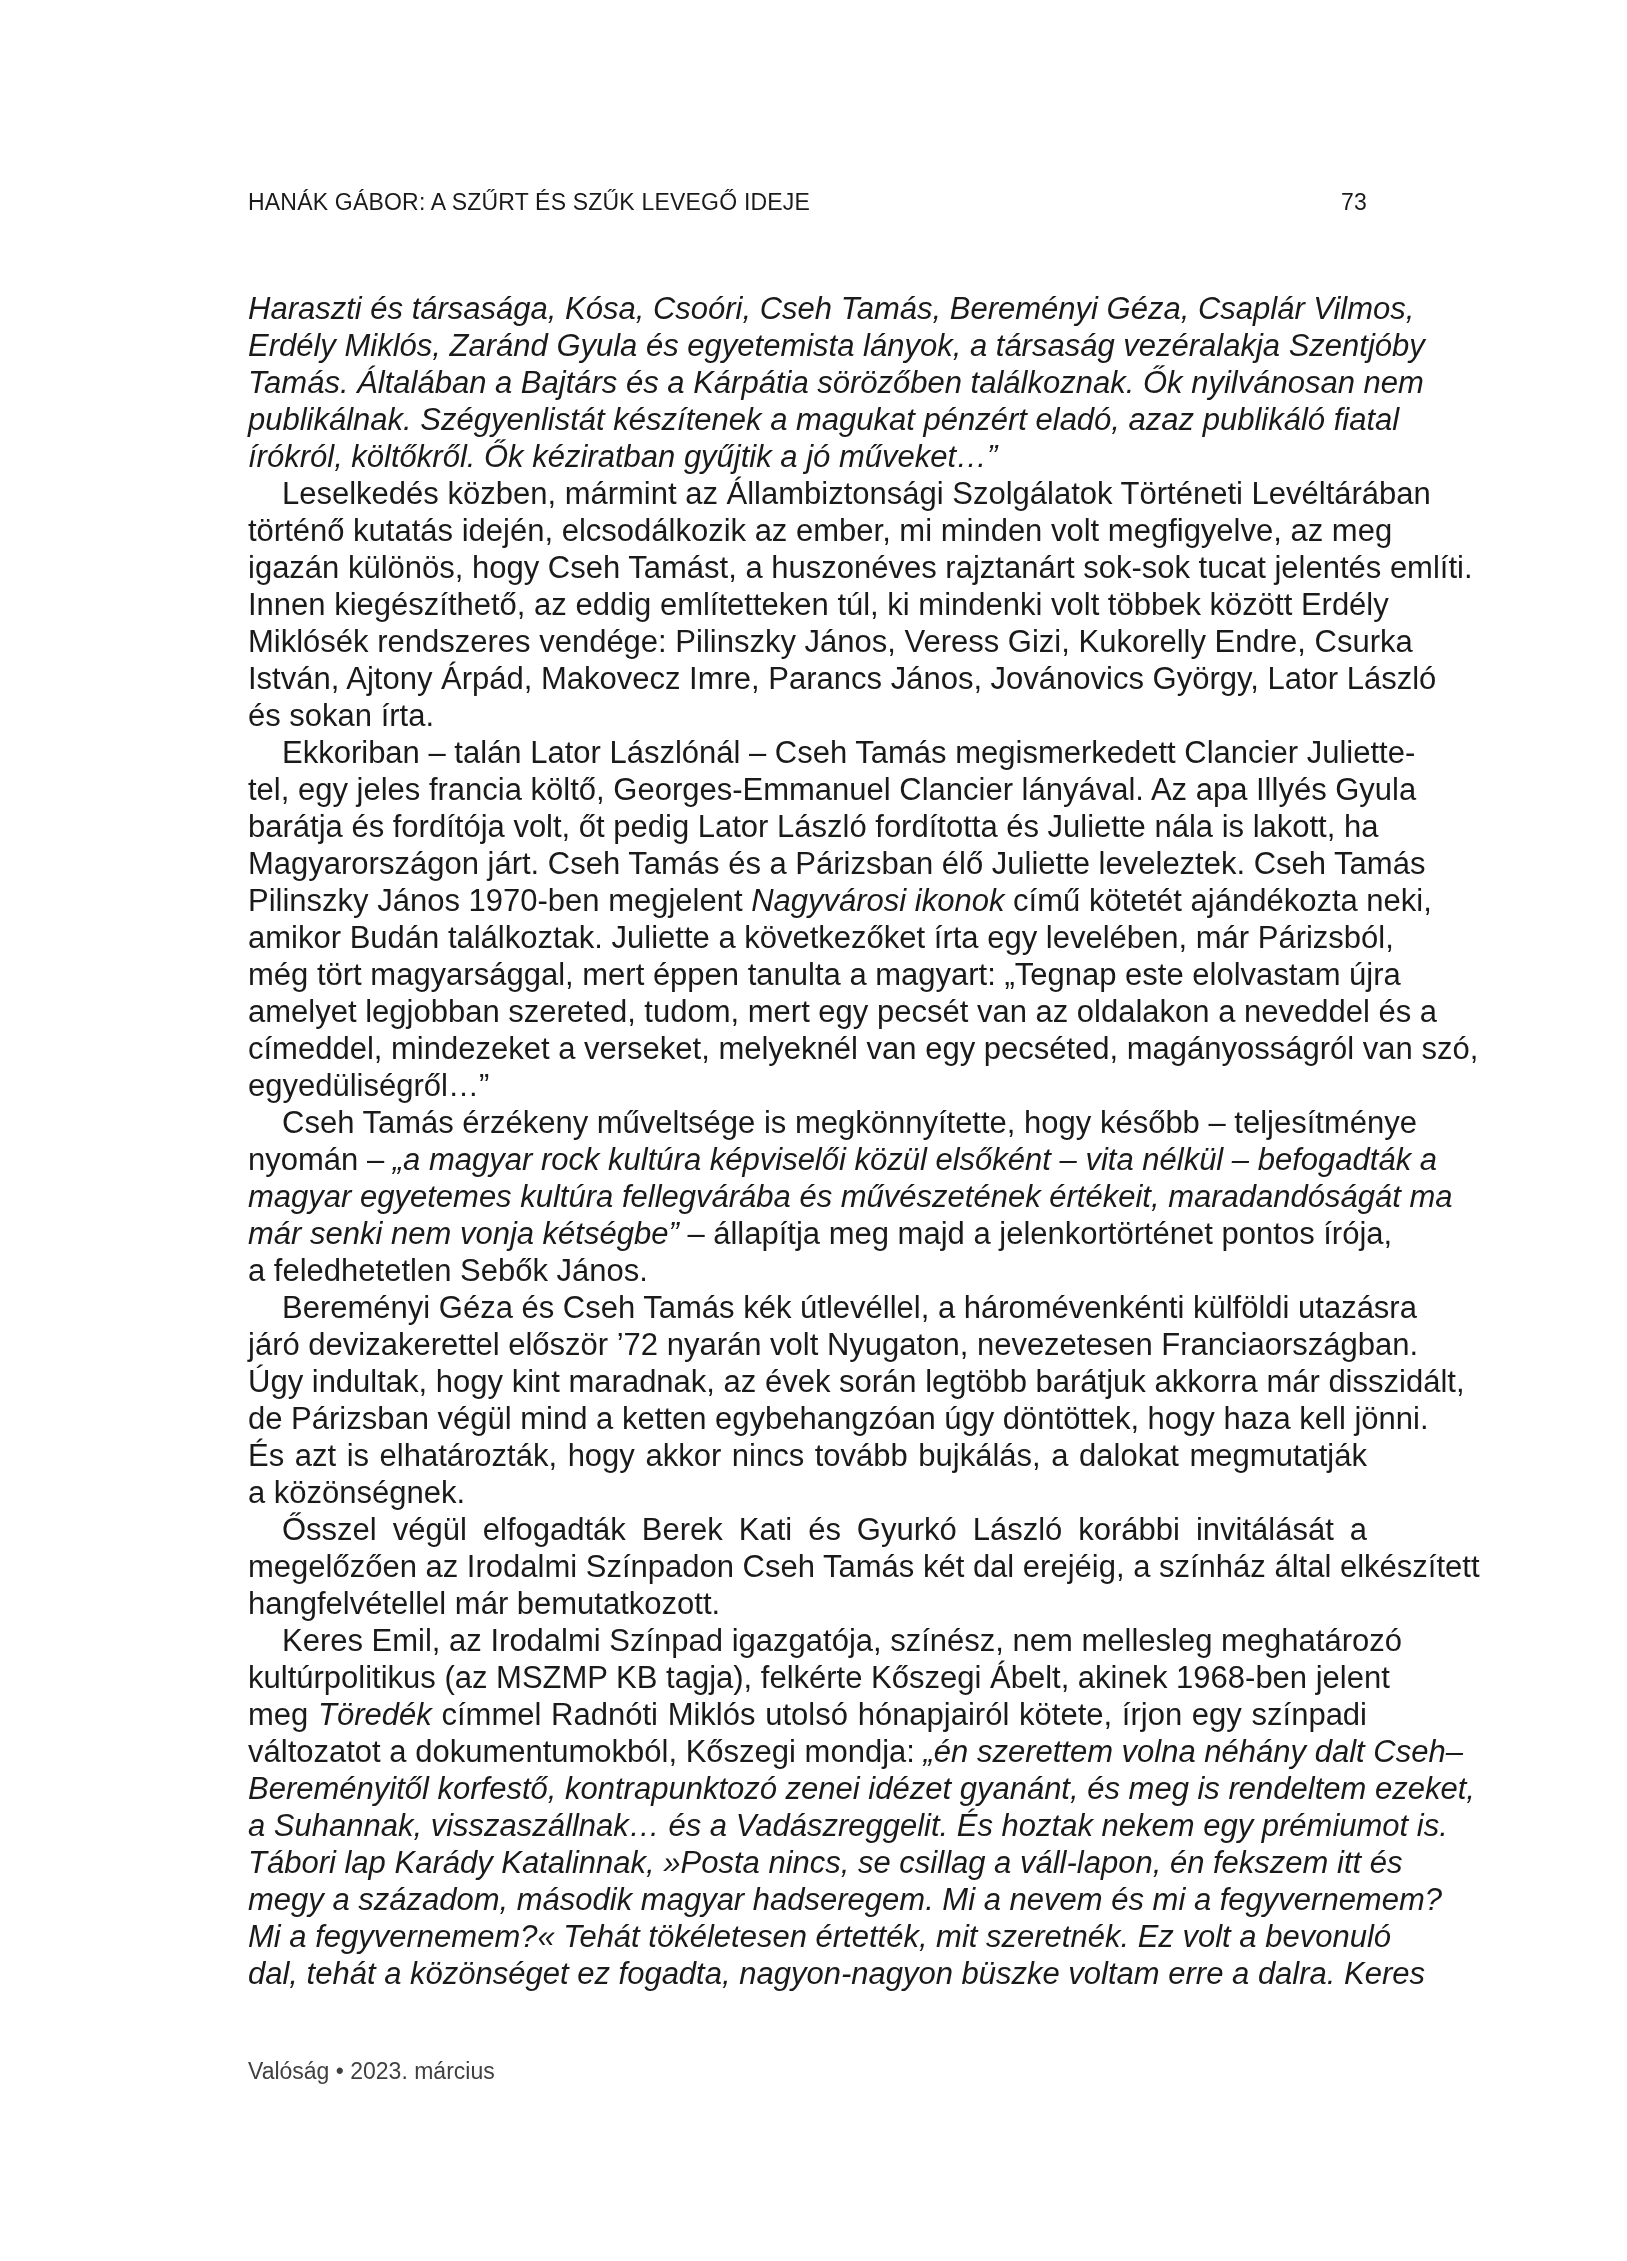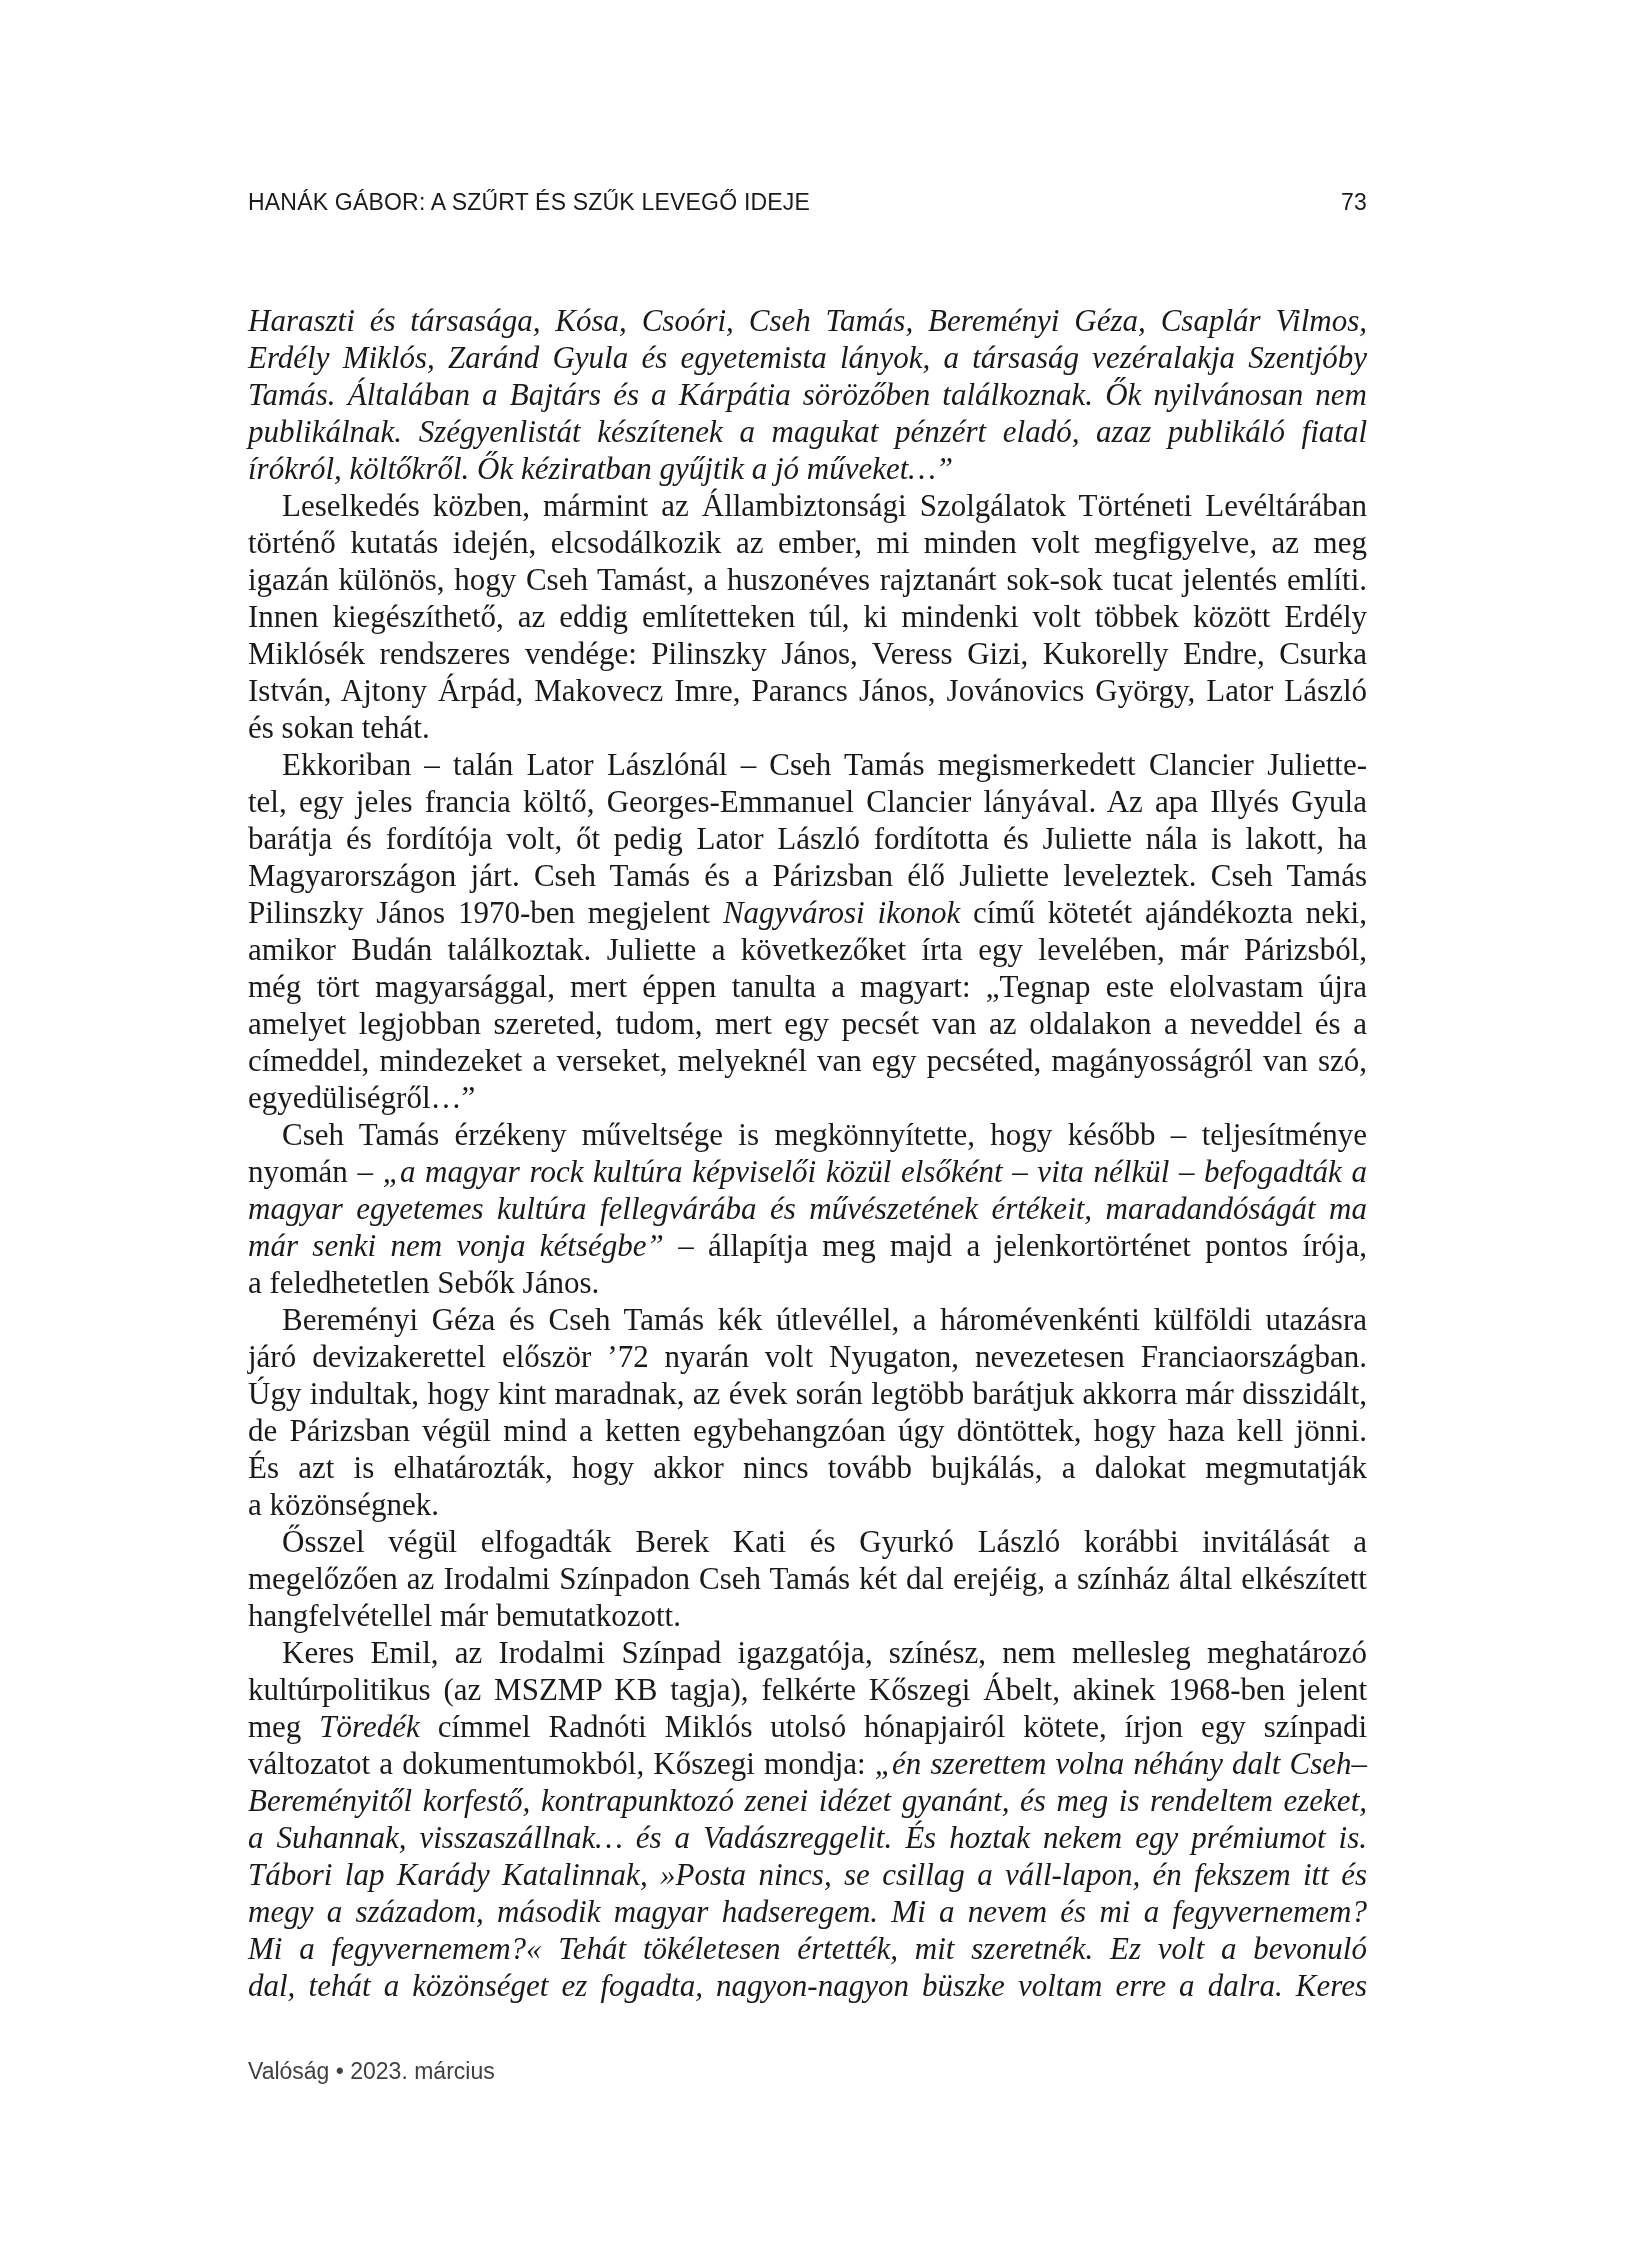--- a/index.html
+++ b/index.html
@@ -4,22 +4,22 @@
 <style>
   html, body { margin: 0; padding: 0; background: #ffffff; }
   body { width: 1628px; height: 2261px; position: relative; overflow: hidden; color: #1a1a1a; }
   .page { position: absolute; left: 0; top: 0; width: 1628px; height: 2050px; background: #fff; }
   .running-head {
     position: absolute; left: 248px; top: 187px; width: 1119px; height: 31px;
     font-family: "Liberation Sans", sans-serif; font-size: 23px; letter-spacing: 0.2px;
     display: flex; justify-content: space-between; align-items: center; color: #1a1a1a;
   }
   .body-text {
-    position: absolute; left: 248px; top: 302px; width: 1119px;
-    font-family: Liberation Serif, serif; font-size: 31px; line-height: 37px;
+    position: absolute; left: 248px; top: 290px; width: 1119px;
+    font-family: Liberation Sans, sans-serif; font-size: 31px; line-height: 37px;
   }
   .line {
     display: block; height: 37px; white-space: nowrap;
     text-align: justify; text-align-last: justify;
   }
   .line.last { text-align-last: left; }
   .line.indent { padding-left: 34px; }
   .it { font-style: italic; }
   .footer {
     position: absolute; left: 248px; top: 2058px;
@@ -40,21 +40,21 @@
       <div class="line"><span class="it">Erdély Miklós, Zaránd Gyula és egyetemista lányok, a társaság vezéralakja Szentjóby</span></div>
       <div class="line"><span class="it">Tamás. Általában a Bajtárs és a Kárpátia sörözőben találkoznak. Ők nyilvánosan nem</span></div>
       <div class="line"><span class="it">publikálnak. Szégyenlistát készítenek a magukat pénzért eladó, azaz publikáló fiatal</span></div>
       <div class="line last"><span class="it">írókról, költőkről. Ők kéziratban gyűjtik a jó műveket…”</span></div>
       <div class="line indent"><span>Leselkedés közben, mármint az Állambiztonsági Szolgálatok Történeti Levéltárában</span></div>
       <div class="line"><span>történő kutatás idején, elcsodálkozik az ember, mi minden volt megfigyelve, az meg</span></div>
       <div class="line"><span>igazán különös, hogy Cseh Tamást, a huszonéves rajztanárt sok-sok tucat jelentés említi.</span></div>
       <div class="line"><span>Innen kiegészíthető, az eddig említetteken túl, ki mindenki volt többek között Erdély</span></div>
       <div class="line"><span>Miklósék rendszeres vendége: Pilinszky János, Veress Gizi, Kukorelly Endre, Csurka</span></div>
       <div class="line"><span>István, Ajtony Árpád, Makovecz Imre, Parancs János, Jovánovics György, Lator László</span></div>
-      <div class="line last"><span>és sokan tehát.</span></div>
+      <div class="line last"><span>és sokan írta.</span></div>
       <div class="line indent"><span>Ekkoriban – talán Lator Lászlónál – Cseh Tamás megismerkedett Clancier Juliette-</span></div>
       <div class="line"><span>tel, egy jeles francia költő, Georges-Emmanuel Clancier lányával. Az apa Illyés Gyula</span></div>
       <div class="line"><span>barátja és fordítója volt, őt pedig Lator László fordította és Juliette nála is lakott, ha</span></div>
       <div class="line"><span>Magyarországon járt. Cseh Tamás és a Párizsban élő Juliette leveleztek. Cseh Tamás</span></div>
       <div class="line"><span>Pilinszky János 1970-ben megjelent </span><span class="it">Nagyvárosi ikonok</span><span> című kötetét ajándékozta neki,</span></div>
       <div class="line"><span>amikor Budán találkoztak. Juliette a következőket írta egy levelében, már Párizsból,</span></div>
       <div class="line"><span>még tört magyarsággal, mert éppen tanulta a magyart: „Tegnap este elolvastam újra</span></div>
       <div class="line"><span>amelyet legjobban szereted, tudom, mert egy pecsét van az oldalakon a neveddel és a</span></div>
       <div class="line"><span>címeddel, mindezeket a verseket, melyeknél van egy pecséted, magányosságról van szó,</span></div>
       <div class="line last"><span>egyedüliségről…”</span></div>

